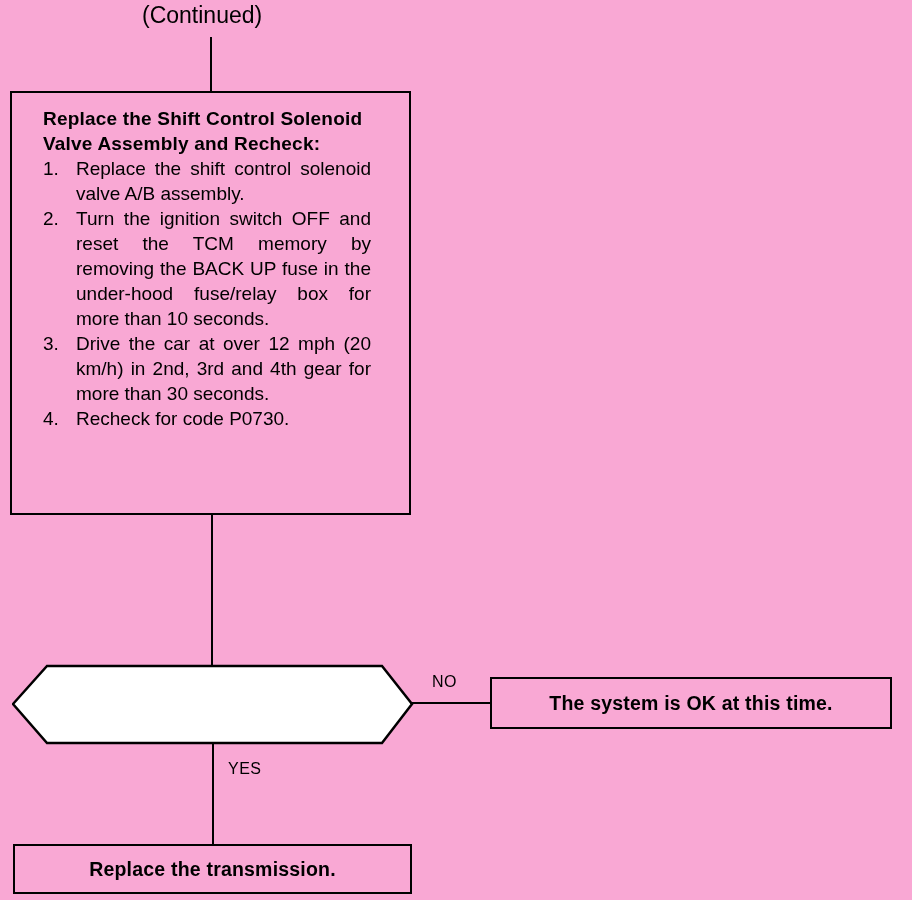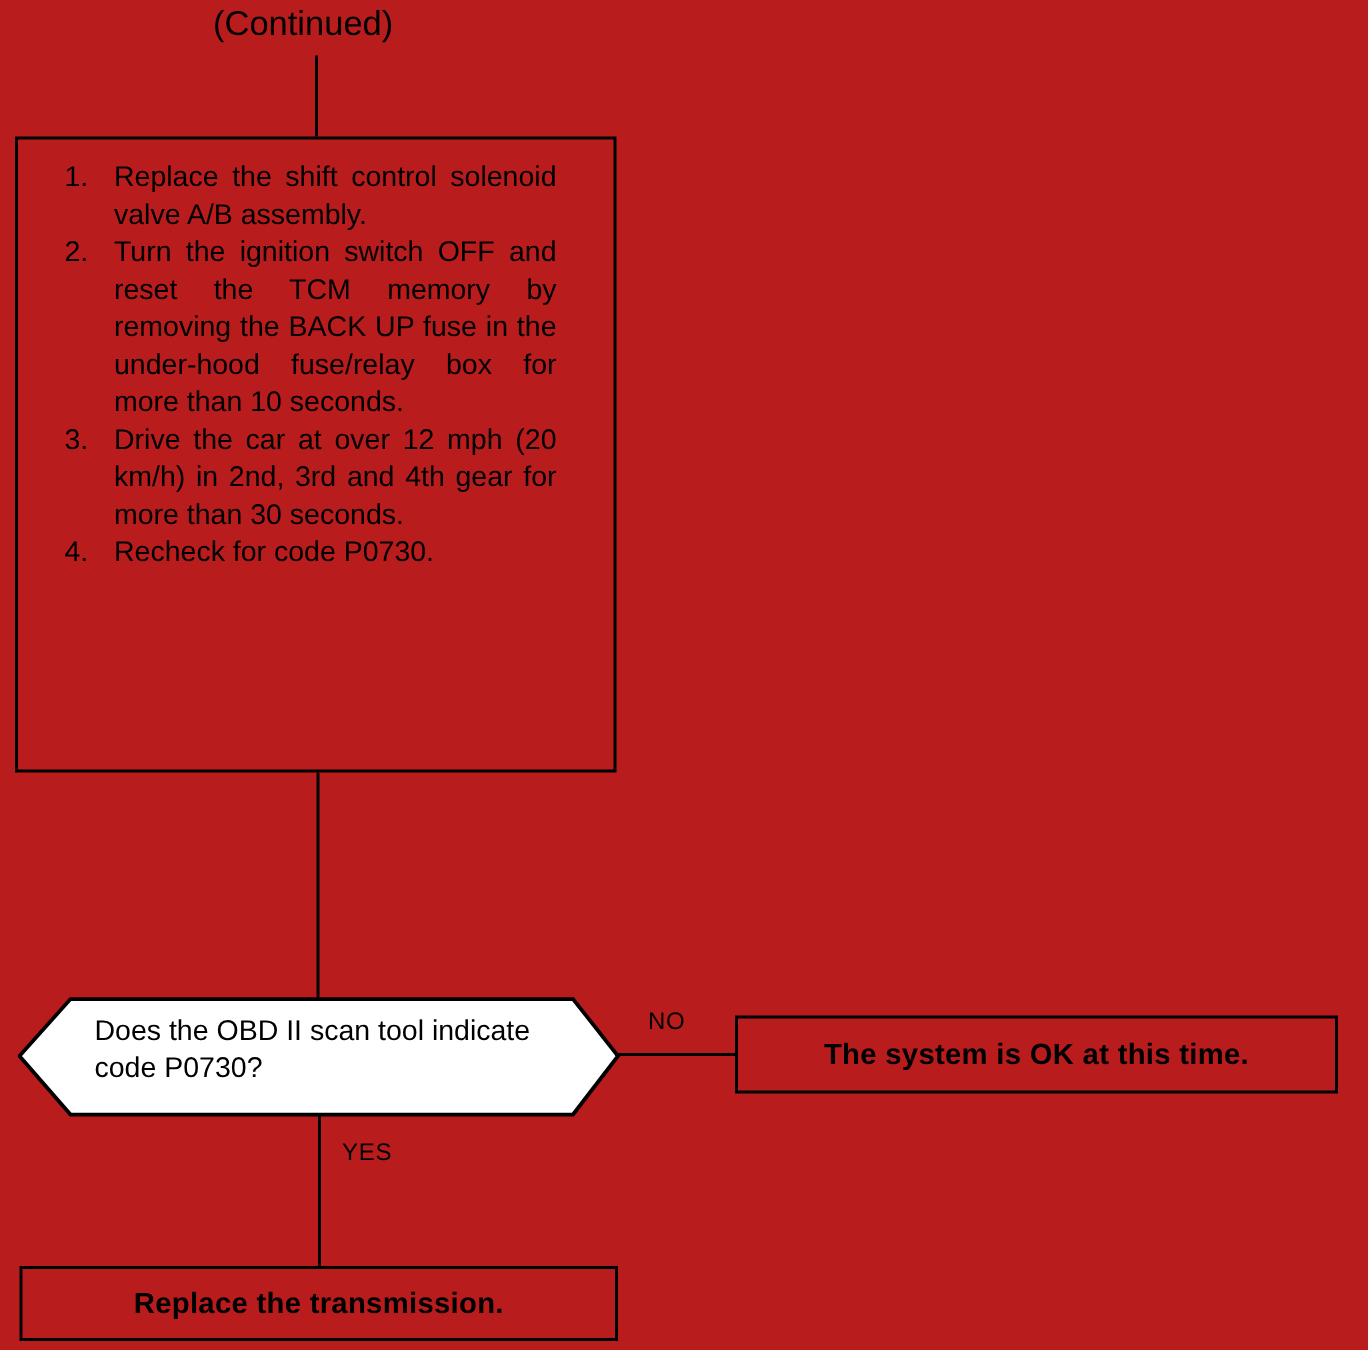--- a/index.html
+++ b/index.html
@@ -4,21 +4,21 @@
 <style>
   html, body {
     margin: 0;
     padding: 0;
     background: #ffffff;
   }
   .page {
     position: relative;
     width: 912px;
     height: 900px;
-    background: #b91c1c;
+    background: #f9a8d4;
     font-family: "Liberation Sans", sans-serif;
     color: #000000;
     overflow: hidden;
   }
   .continued {
     position: absolute;
     left: 142px;
     top: 2px;
     font-size: 23px;
     line-height: 27px;
@@ -117,20 +117,21 @@
 </head>
 <body>
 
 <div class="page">
 
   <div class="continued">(Continued)</div>
 
   <div class="vline v-top"></div>
 
   <div class="process-box">
+    <div class="box-title">Replace the Shift Control Solenoid Valve Assembly and Recheck:</div>
     <div class="step">
       <span class="step-num">1.</span>
       <span class="step-text">Replace the shift control solenoid valve A/B assembly.</span>
     </div>
     <div class="step">
       <span class="step-num">2.</span>
       <span class="step-text">Turn the ignition switch OFF and reset the TCM memory by removing the BACK UP fuse in the under-hood fuse/relay box for more than 10 seconds.</span>
     </div>
     <div class="step">
       <span class="step-num">3.</span>
@@ -141,21 +142,20 @@
       <span class="step-text">Recheck for code P0730.</span>
     </div>
   </div>
 
   <div class="vline v-mid"></div>
 
   <div class="hex-wrap">
     <svg width="402" height="81" viewBox="0 0 402 81">
       <polygon points="1,40 35,2 370,2 400,40 370,79 35,79" fill="#ffffff" stroke="#000000" stroke-width="2.5"></polygon>
     </svg>
-    <div class="decision-text">Does the OBD II scan tool indi­cate code P0730?</div>
   </div>
 
   <div class="hline h-no"></div>
 
   <div class="branch-label no">NO</div>
 
   <div class="terminal-box ok">
     <span>The system is OK at this time.</span>
   </div>
 

